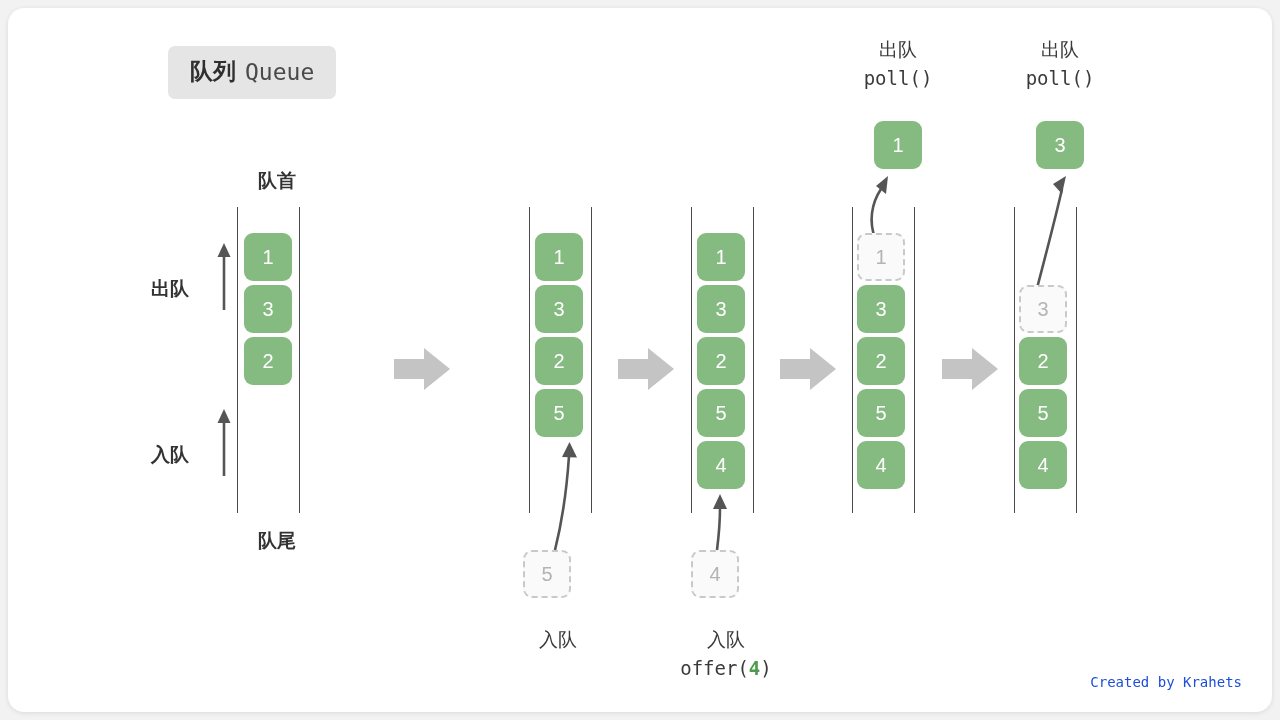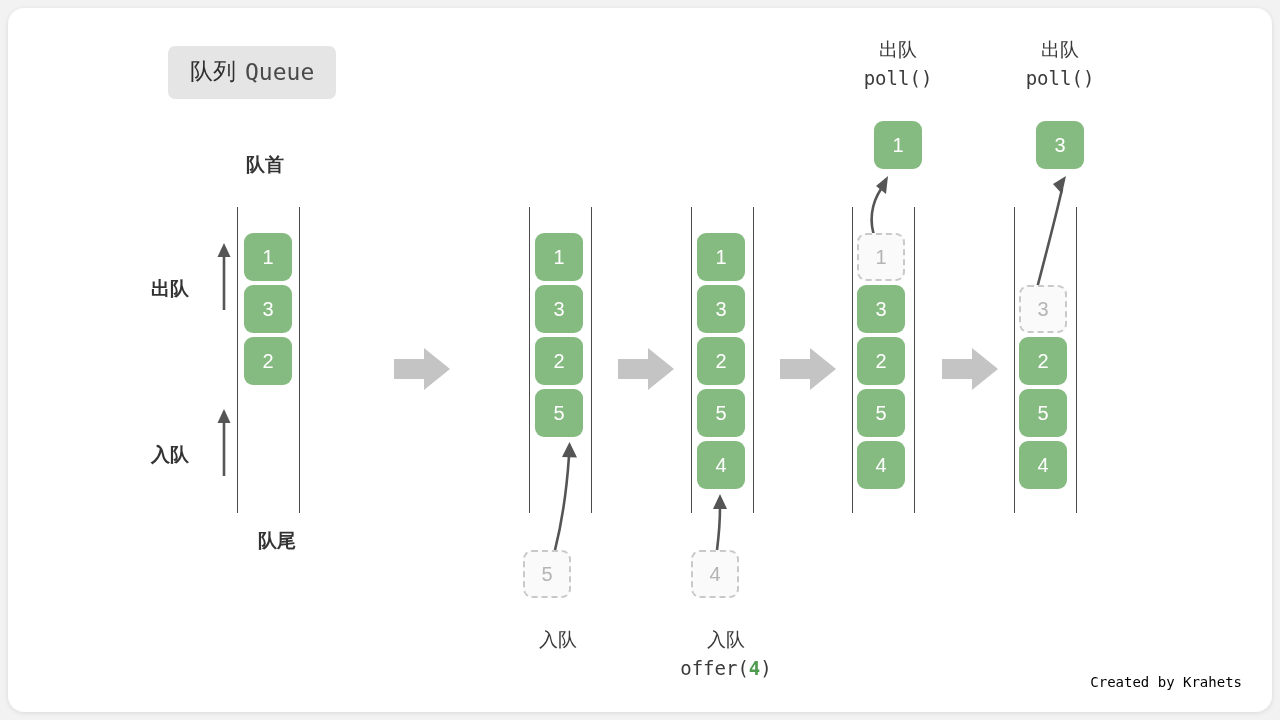--- a/index.html
+++ b/index.html
@@ -19,21 +19,21 @@
   #stage{position:absolute;left:0;top:0;width:1264px;height:704px;}
 
   
   #title-badge{
     position:absolute;left:160px;top:38px;
     padding:10px 22px 12px 22px;
     background:#e5e5e5;border-radius:7px;
     white-space:nowrap;
   }
   #title-badge .cn{
-    font-size:23px;font-weight:normal;color:#2f2f2f;
+    font-size:23px;font-weight:bold;color:#2f2f2f;
     vertical-align:middle;
   }
   #title-badge .en{
     font-family:"DejaVu Sans Mono","Liberation Mono",monospace;
     font-size:23px;color:#4a4a4a;margin-left:9px;vertical-align:middle;
   }
 
   
   .cap-bold{
     position:absolute;font-size:19px;font-weight:bold;color:#333333;
@@ -78,36 +78,36 @@
     border:2px dashed #c9c9c9;
   }
 
   
   .flow-arrow{position:absolute;}
 
   
   #watermark{
     position:absolute;right:30px;bottom:22px;
     font-family:"DejaVu Sans Mono","Liberation Mono",monospace;
-    font-size:14px;color:#000000;white-space:nowrap;
+    font-size:14px;color:#1d4ed8;white-space:nowrap;
   }
 
   svg{display:block;overflow:visible;}
 </style>
 </head>
 <body>
 
 <div id="card">
 <div id="stage">
 
   <div id="title-badge">
     <span class="cn">队列</span><span class="en">Queue</span>
   </div>
 
-  <div class="cap-bold" style="left:238px;top:144px;width:62px;">队首</div>
+  <div class="cap-bold" style="left:238px;top:160px;width:62px;text-align:center;">队首</div>
   <div class="cap-bold" style="left:238px;top:520px;width:62px;text-align:center;">队尾</div>
 
   <div class="side-label" style="left:143px;top:268px;">出队</div>
   <svg class="flow-arrow" style="left:203px;top:232px;" width="26" height="72">
     <line x1="13" y1="70" x2="13" y2="14" stroke="#555555" stroke-width="2.6"></line>
     <polygon points="13,3 6.5,17 19.5,17" fill="#555555"></polygon>
   </svg>
 
   <div class="side-label" style="left:143px;top:434px;">入队</div>
   <svg class="flow-arrow" style="left:203px;top:398px;" width="26" height="72">

